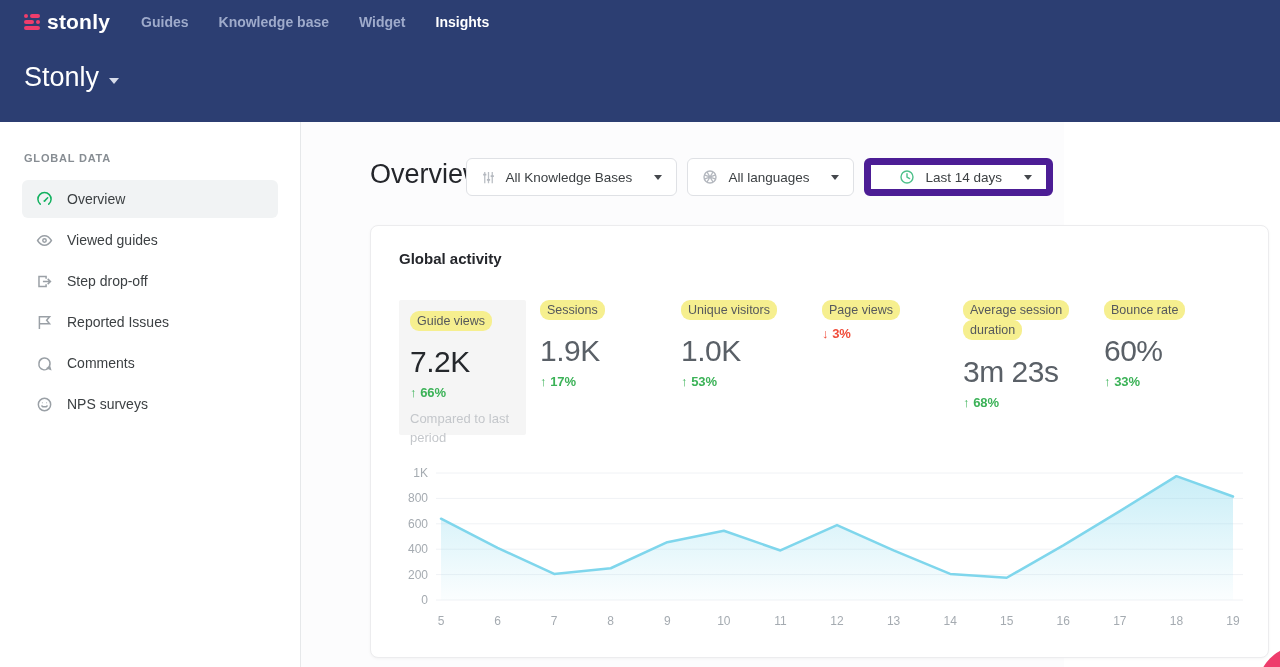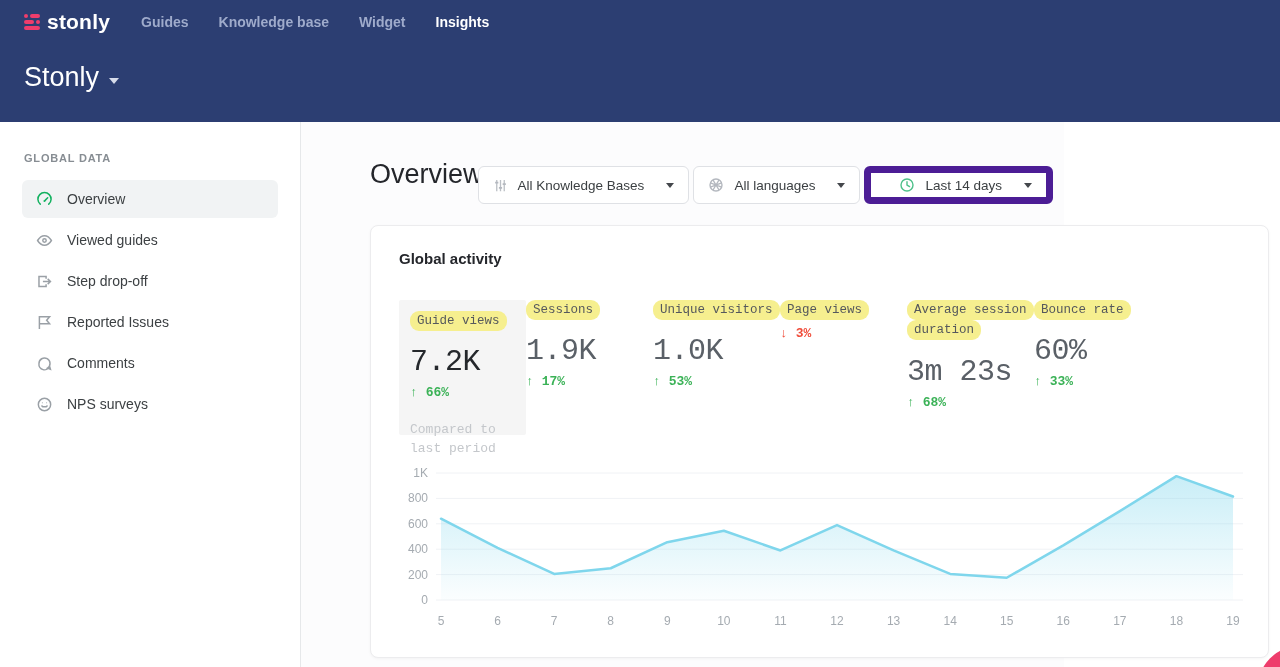--- a/index.html
+++ b/index.html
@@ -34,50 +34,50 @@
   .side-item.active { background:#f1f3f4; }
   .side-item .icn { width:17px; height:17px; margin-right:14px; display:flex;
     align-items:center; justify-content:center; }
   .side-item svg { stroke:#9aa0a6; fill:none; stroke-width:1.4; }
   .side-item.active svg { stroke:#12b15f; }
 
   .main { position:relative; flex:1; background:#fcfcfd; }
   .page-title { position:absolute; left:69px; top:37px; font-size:27px; color:#24262b; }
 
   
-  .filters { position:absolute; top:44px; right:11px; display:flex; gap:4px; }
+  .filters { position:absolute; top:36px; right:11px; display:flex; gap:10px; }
   .filter-btn { display:flex; align-items:center; height:38px; padding:0 14px;
     background:#fff; border:1px solid #dfe1e5; border-radius:6px; cursor:pointer;
     font-size:13.5px; color:#3c4043; }
   .filter-btn.green { border:7px solid #4c1d95;padding-left:28px; }
   .filter-btn .ficn { margin-right:10px; display:flex; }
   .filter-btn svg { stroke:#b4b8bf; fill:none; stroke-width:1.4; }
   .filter-btn.green svg { stroke:#4ec08a; }
   .filter-caret { width:0; height:0; border-left:4px solid transparent;
     border-right:4px solid transparent; border-top:5px solid #44474c; margin-left:22px; }
 
   
   .card { position:absolute; left:69px; top:103px; width:899px; height:433px;
     background:#fff; border:1px solid #ececee; border-radius:8px;
     box-shadow:0 1px 3px rgba(0,0,0,0.04); }
   .card-title { position:absolute; left:28px; top:24px; font-size:15px;
     font-weight:bold; color:#24262b; }
 
-  .metrics { position:absolute; left:28px; top:74px; display:flex; gap:0;font-family:Liberation Mono, monospace; }
+  .metrics { position:absolute; left:28px; top:74px; display:flex; gap:14px; }
   .metric { width:127px; }
   .metric.selected { background:#f5f5f5; padding:11px; height:135px; border-radius:2px; }
   .hl { display:inline; background:#f6ef8f; color:#55585c; font-size:12.5px;
     padding:3px 7px; border-radius:9px; line-height:1.55;
     -webkit-box-decoration-break:clone; box-decoration-break:clone; }
   .metric-value { margin-top:14px; font-size:30px; color:#5a6067; letter-spacing:-0.5px; }
   .metric.selected .metric-value { color:#25282c; }
   .metric-delta { margin-top:6px; font-size:13px; font-weight:bold; }
   .metric-delta.up { color:#3bb257; }
   .metric-delta.down { color:#f04c3a; }
-  .metric-note { margin-top:21px; font-size:13px; color:#c4c7cb; width:108px; line-height:1.45; }
+  .metric-note { margin-top:10px; font-size:13px; color:#c4c7cb; width:108px; line-height:1.45; }
 
   .chart-wrap { position:absolute; left:20px; top:233px; }
   .chart-wrap text { font-family:"Liberation Sans", sans-serif; }
 
   
   .chat-widget { position:fixed; left:1257px; top:645px; width:90px; height:90px;
     border-radius:50%; background:#ee3d6c; cursor:pointer; }
 </style>
 </head>
 <body>

